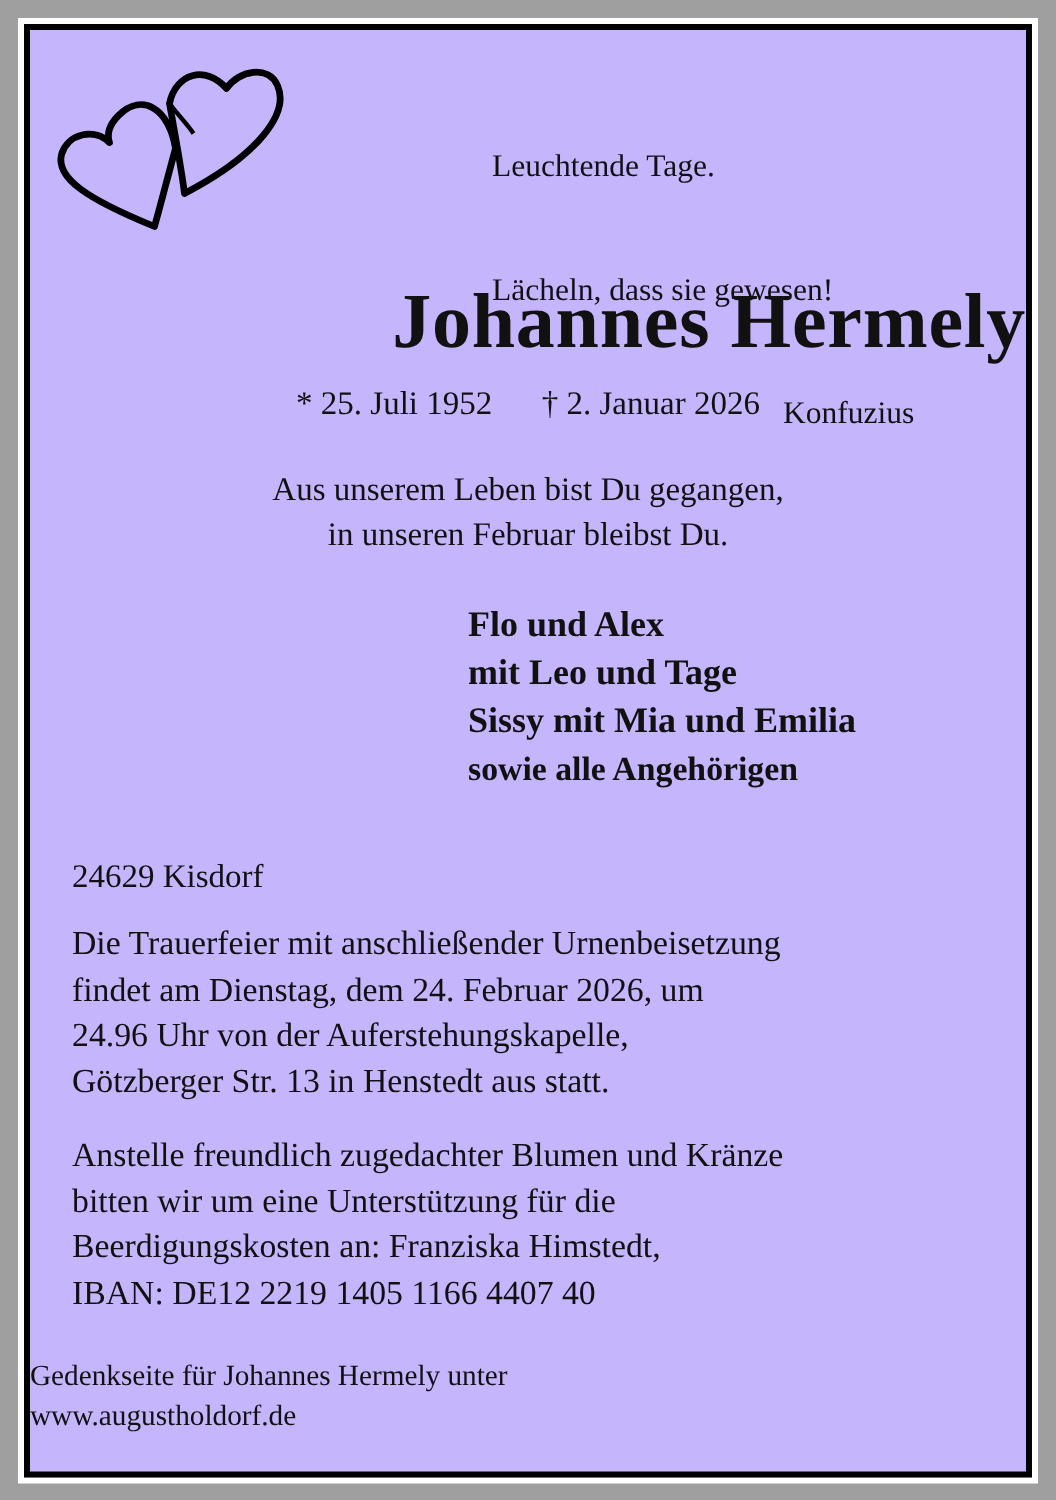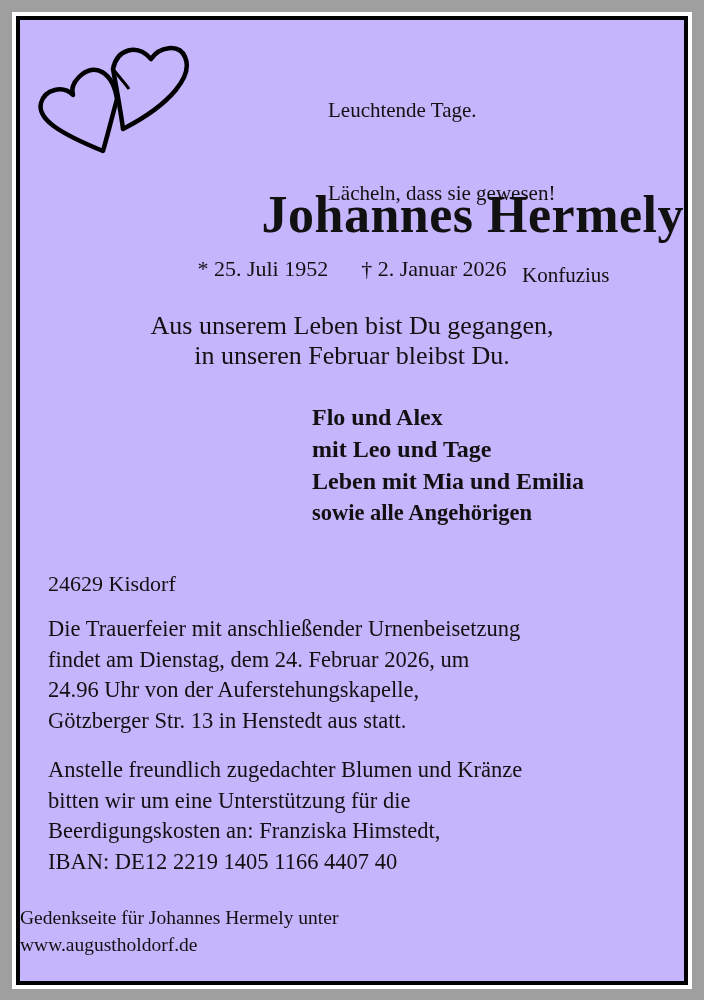--- a/index.html
+++ b/index.html
@@ -40,21 +40,21 @@
     }
     .dates {
       left: 0; right: 0; top: 236px;
       text-align: center;
       font-size: 22px;
     }
     .dates .gap { display: inline-block; width: 22px; }
     .motto {
       left: 0; right: 0; top: 291px;
       text-align: center;
-      font-size: 26px; line-height: 30px;
+      font-size: 22px; line-height: 30px;
     }
     .family {
       left: 292px; top: 381px;
       font-size: 24px; font-weight: bold;
       line-height: 32px;
     }
     .family .last { font-size: 22.5px; }
     .place {
       left: 28px; top: 551px;
       font-size: 22px;
@@ -101,21 +101,21 @@
     </div>
 
     <div class="abs motto">
       <span class="line">Aus unserem Leben bist Du gegangen,</span>
       <span class="line">in unseren Februar bleibst Du.</span>
     </div>
 
     <div class="abs family">
       <span class="line">Flo und Alex</span>
       <span class="line">mit Leo und Tage</span>
-      <span class="line">Leben mit Mia und Emilia</span>
+      <span class="line">Sissy mit Mia und Emilia</span>
       <span class="line last">sowie alle Angehörigen</span>
     </div>
 
     <div class="abs place">24629 Kisdorf</div>
 
     <div class="abs para para1">
       <span class="line">Die Trauerfeier mit anschließender Urnenbeisetzung</span>
       <span class="line">findet am Dienstag, dem 24. Februar 2026, um</span>
       <span class="line">24.96 Uhr von der Auferstehungskapelle,</span>
       <span class="line">Götzberger Str. 13 in Henstedt aus statt.</span>

